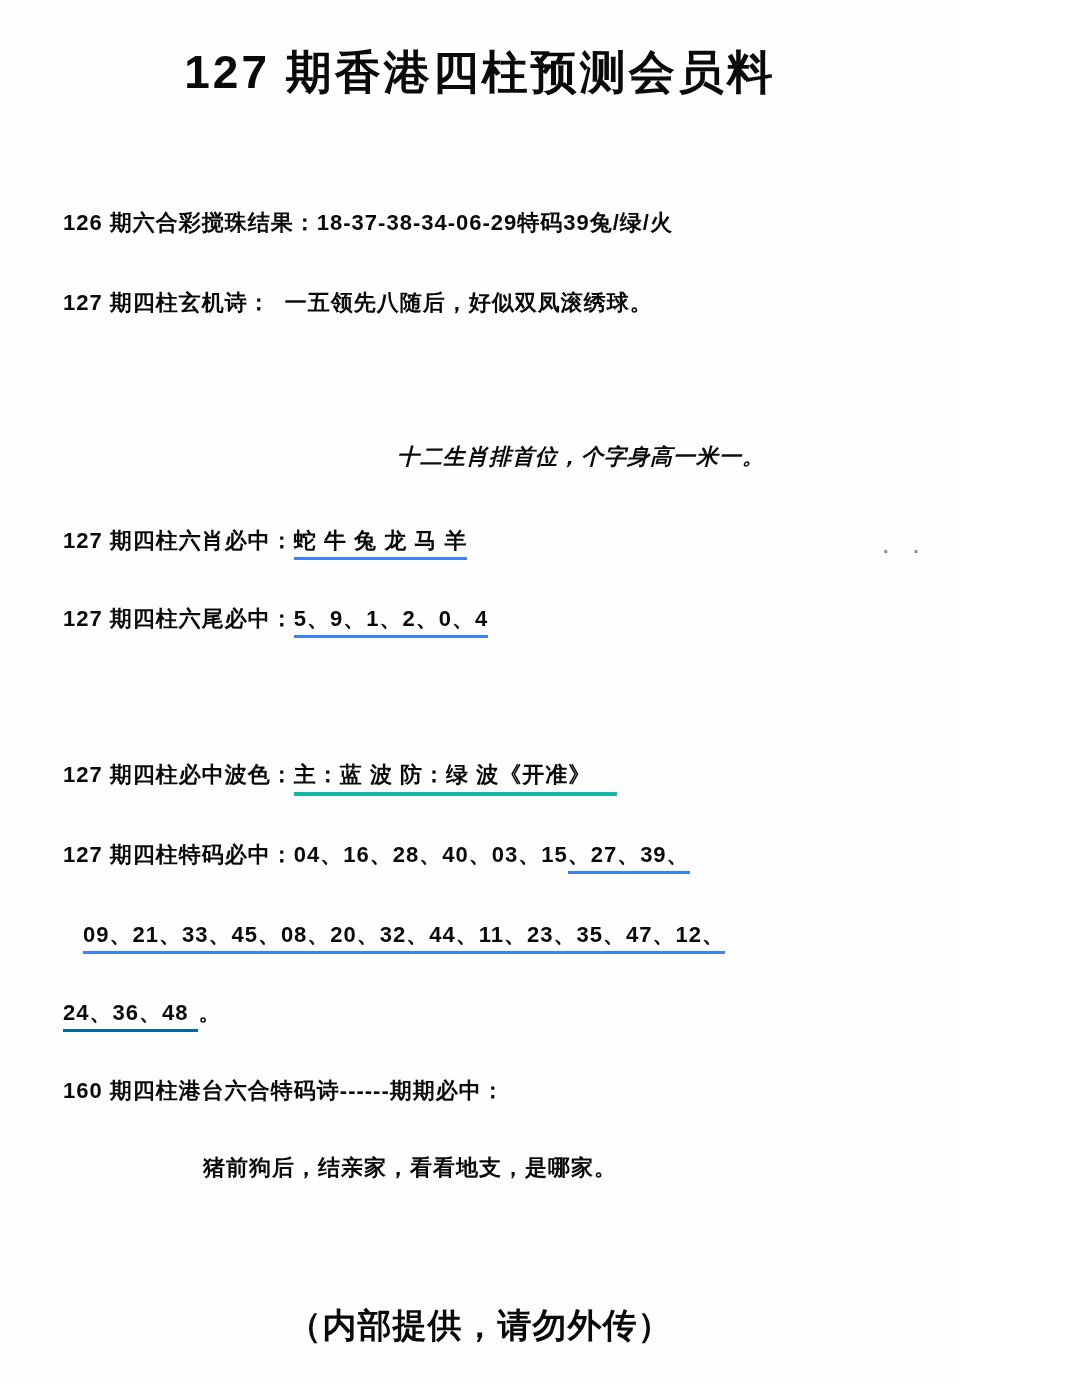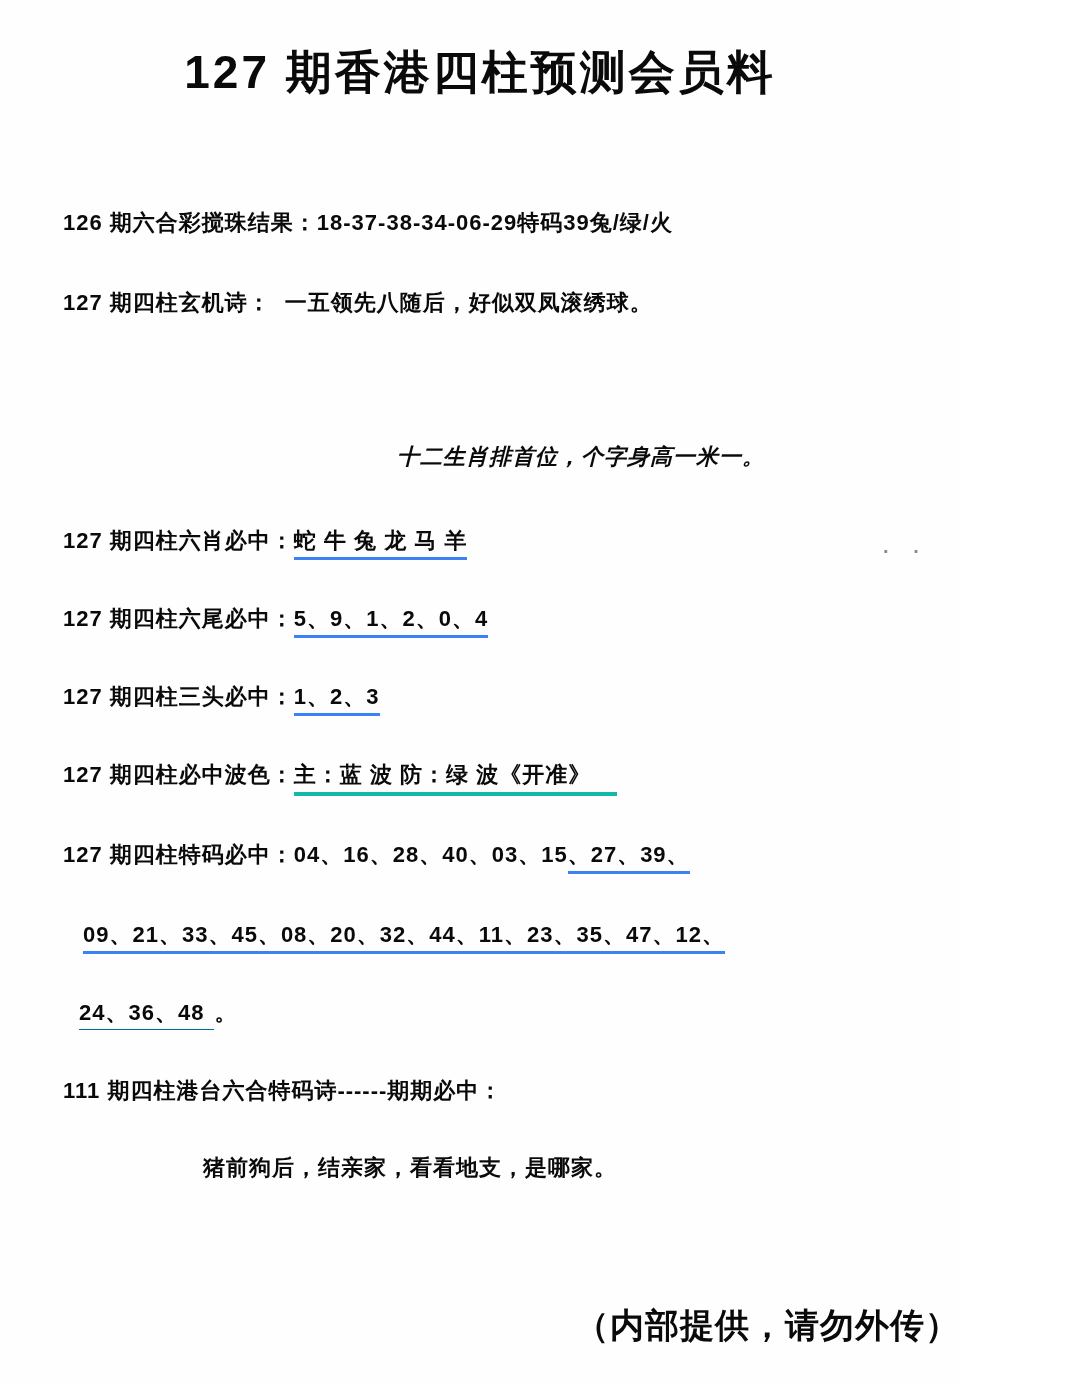--- a/index.html
+++ b/index.html
@@ -37,42 +37,41 @@
   .u {
     border-bottom: 3px solid #3b82f6;
     padding-bottom: 4px;
   }
   .u-thick {
     border-bottom: 4px solid #14b8a6;
     padding-bottom: 5px;
     padding-right: 26px;
   }
   .u-end {
-    border-bottom: 1px solid #0369a1;
+    border-bottom: 3px solid #0369a1;
     padding-bottom: 4px;
     padding-right: 10px;
-    margin-left: 16px;
   }
   .gap-after {
     margin-right: 14px;
   }
   .stray {
     position: absolute;
     top: 540px;
     left: 883px;
     font-size: 20px;
     letter-spacing: 9px;
     color: #8c8c8c;
   }
   .footer {
     position: absolute;
     top: 1303px;
     left: 0;
     width: 100%;
-    text-align: right;
+    text-align: center;
     font-size: 34px;
     letter-spacing: 1px;
     white-space: nowrap;
   }
 </style>
 </head>
 <body>
 
 <div class="page">
 
@@ -94,42 +93,39 @@
   <div class="doc-line" style="top:528px; left:63px;">
     <span>127 期四柱六肖必中：</span><span class="u">蛇 牛 兔 龙 马 羊</span>
   </div>
 
   <div class="stray">· ·</div>
 
   <div class="doc-line" style="top:606px; left:63px;">
     <span>127 期四柱六尾必中：</span><span class="u">5、9、1、2、0、4</span>
   </div>
 
-  <div class="doc-line" style="top:684px; left:63px;">
-    <span>127 期四柱三头必中：</span><span class="u">1、2、3</span>
-  </div>
 
   <div class="doc-line" style="top:762px; left:63px;">
     <span>127 期四柱必中波色：</span><span class="u-thick">主：蓝 波 防：绿 波《开准》</span>
   </div>
 
   <div class="doc-line" style="top:842px; left:63px;">
     <span>127 期四柱特码必中：</span><span>04、16、28、40、03、15</span><span class="u">、27、39、</span>
   </div>
 
   <div class="doc-line" style="top:922px; left:63px;margin-left:20px;">
     <span class="u">09、21、33、45、08、20、32、44、11、23、35、47、12、</span>
   </div>
 
   <div class="doc-line" style="top:1000px; left:63px;">
     <span class="u-end">24、36、48</span><span>。</span>
   </div>
 
   <div class="doc-line" style="top:1078px; left:63px;">
-    <span>111 期四柱港台六合特码诗------期期必中：</span>
+    <span>160 期四柱港台六合特码诗------期期必中：</span>
   </div>
 
   <div class="doc-line" style="top:1155px; left:203px;">
     <span>猪前狗后，结亲家，看看地支，是哪家。</span>
   </div>
 
 
   <div class="footer">（内部提供，请勿外传）</div>
 
 </div>

